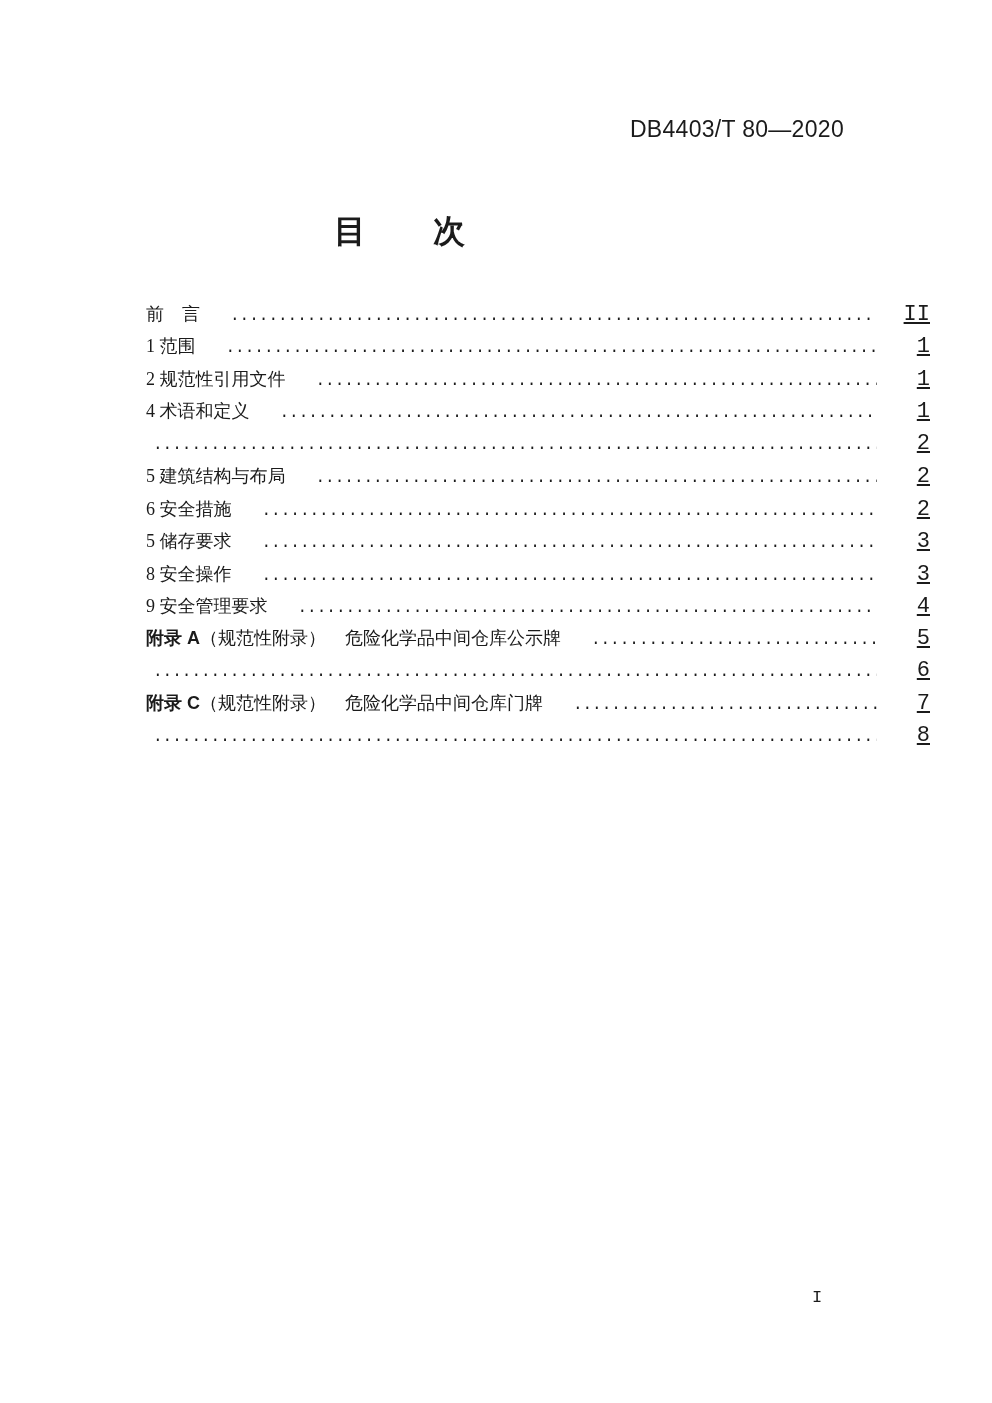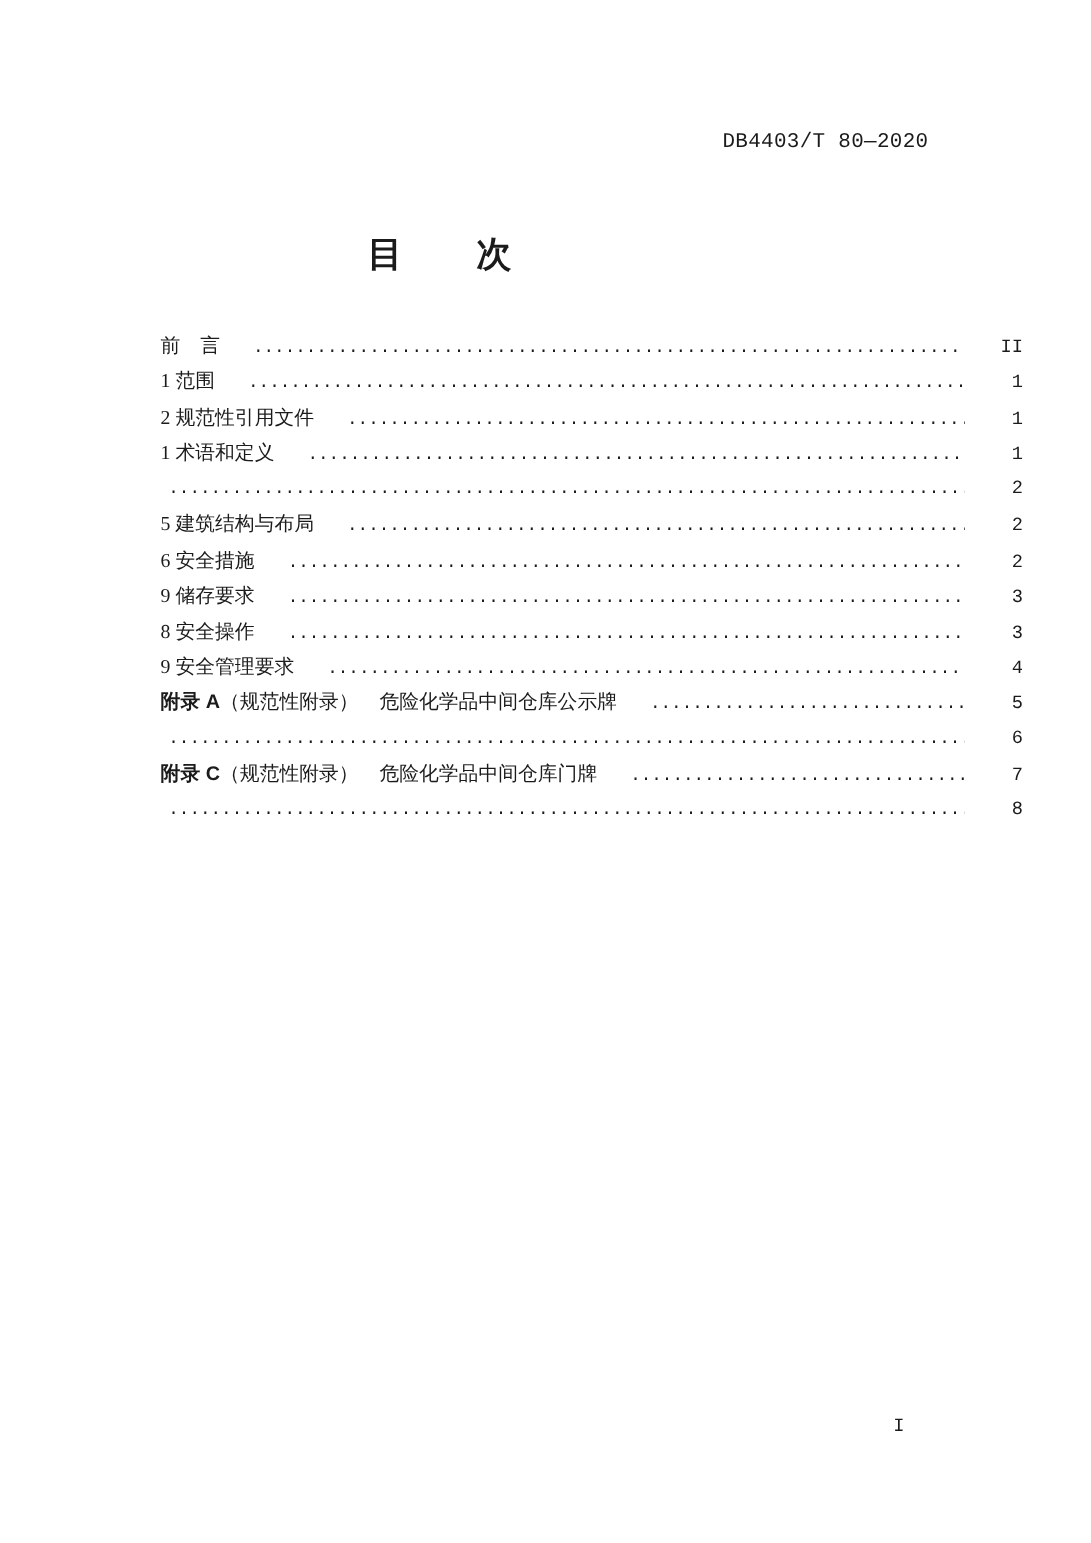--- a/index.html
+++ b/index.html
@@ -9,22 +9,22 @@
     position: relative;
     background: #ffffff;
     color: #1b1b1b;
     font-family: "Liberation Serif", "DejaVu Serif", serif;
     overflow: hidden;
   }
   .header-code {
     position: absolute;
     top: 118px;
     right: 148px;
-    font-family: Liberation Mono, monospace;
-    font-size: 19px;
+    font-family: Liberation Sans, sans-serif;
+    font-size: 23px;
     line-height: 22px;
     letter-spacing: 0.3px;
     white-space: nowrap;
     margin-left: 12px;
   }
   .doc-title {
     position: absolute;
     top: 211px;
     left: 0;
     width: 800px;
@@ -62,24 +62,25 @@
   .dots {
     flex: 1;
     overflow: hidden;
     white-space: nowrap;
     font-family: "Liberation Mono", "DejaVu Sans Mono", monospace;
     font-size: 16px;
     padding: 0 5px 0 7px;
   }
   .pg {
     font-family: "Liberation Mono", "DejaVu Sans Mono", monospace;
-    font-size: 17px;
+    font-size: 22px;
     min-width: 30px;
     text-align: right;
     white-space: nowrap;
+    text-decoration: underline;
   }
   .footer-page {
     position: absolute;
     left: 812px;
     top: 1288px;
     font-family: "Liberation Mono", "DejaVu Sans Mono", monospace;
     font-size: 17px;
     line-height: 20px;
   }
 </style>
@@ -104,21 +105,21 @@
     <span class="pg">1</span>
   </div>
 
   <div class="toc-row">
     <span class="lbl">2 规范性引用文件</span>
     <span class="dots">............................................................................................................................................................................................................................</span>
     <span class="pg">1</span>
   </div>
 
   <div class="toc-row">
-    <span class="lbl">1 术语和定义</span>
+    <span class="lbl">4 术语和定义</span>
     <span class="dots">............................................................................................................................................................................................................................</span>
     <span class="pg">1</span>
   </div>
 
   <div class="toc-row">
     <span class="dots">............................................................................................................................................................................................................................</span>
     <span class="pg">2</span>
   </div>
 
   <div class="toc-row">
@@ -127,21 +128,21 @@
     <span class="pg">2</span>
   </div>
 
   <div class="toc-row">
     <span class="lbl">6 安全措施</span>
     <span class="dots">............................................................................................................................................................................................................................</span>
     <span class="pg">2</span>
   </div>
 
   <div class="toc-row">
-    <span class="lbl">9 储存要求</span>
+    <span class="lbl">5 储存要求</span>
     <span class="dots">............................................................................................................................................................................................................................</span>
     <span class="pg">3</span>
   </div>
 
   <div class="toc-row">
     <span class="lbl">8 安全操作</span>
     <span class="dots">............................................................................................................................................................................................................................</span>
     <span class="pg">3</span>
   </div>
 

